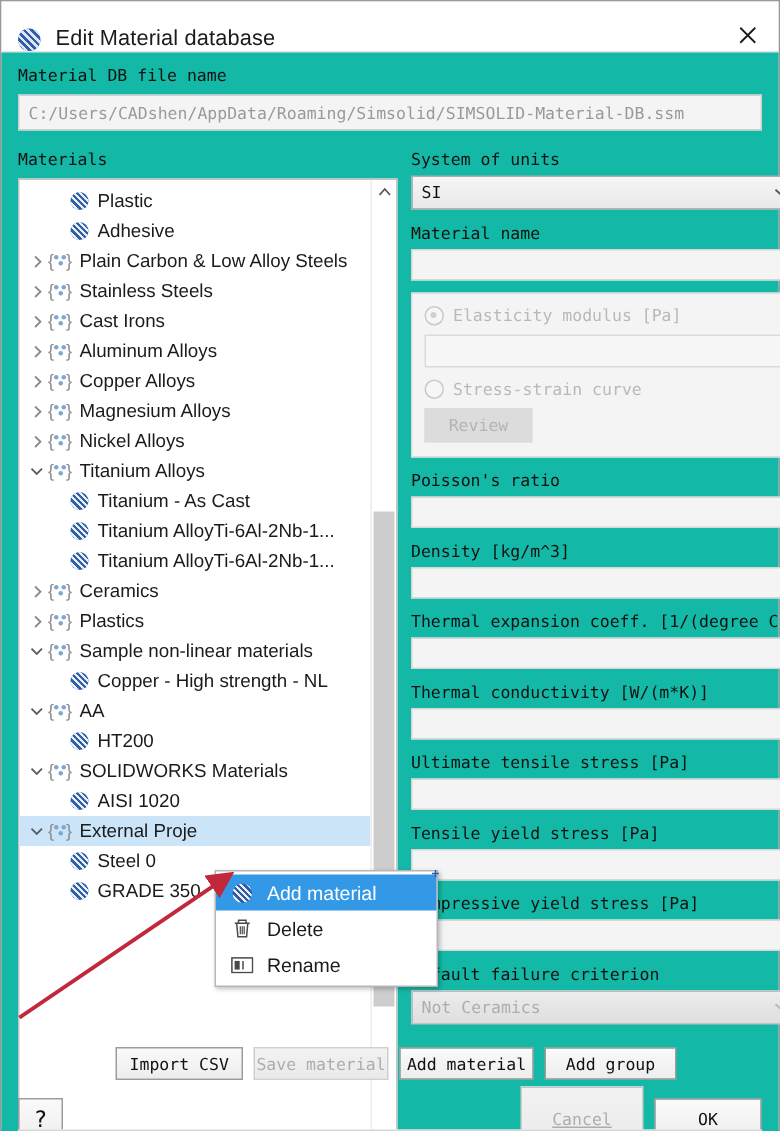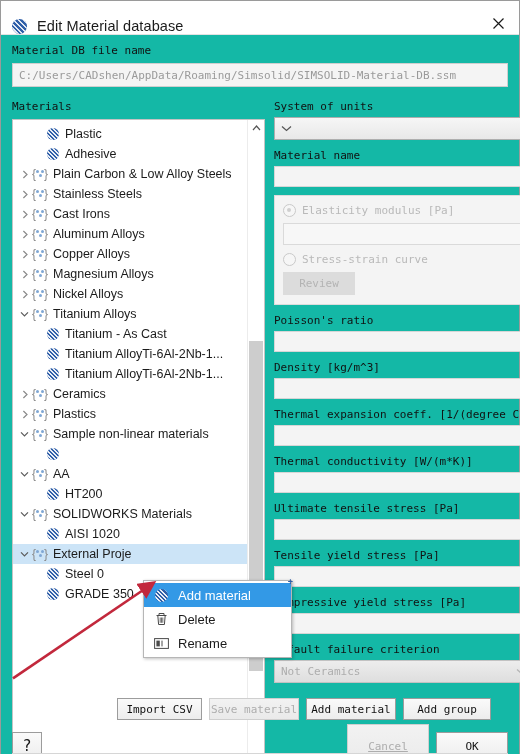--- a/index.html
+++ b/index.html
@@ -221,21 +221,21 @@
   .rfield{
     box-sizing:border-box;width:100%;height:21px;
     background:#f4f4f4;border:1px solid #d6d6d6;
     margin-bottom:2px;
   }
   
   .btnrow{
     position:absolute;left:0;right:0;
     display:flex;align-items:center;
   }
-  .btnrow1{top:663px;padding-left:116px;}
+  .btnrow1{top:663px;padding-left:76px;}
   .btnrow2{top:689px;padding-left:11px;padding-right:11px;}
   .btn{
     height:22px;
     background:linear-gradient(#fafafa,#ededed);
     border:1px solid #9c9c9c;
     display:flex;align-items:center;justify-content:center;
     font-family:"DejaVu Sans Mono","Liberation Mono",monospace;
     font-size:11px;color:#111;
     margin-right:7px;
     box-sizing:border-box;
@@ -533,20 +533,21 @@
                     <i></i>
                     <i></i>
                     <i></i>
                   </span>
                 </span>
                 <span class="tlabel">Sample non-linear materials</span>
               </div>
               <div class="trow">
                 <span class="indent2"></span>
                 <span class="mat-icon"></span>
+                <span class="tlabel">Copper - High strength - NL</span>
               </div>
               <div class="trow">
                 <span class="twist">
                   <svg width="9" height="6" viewBox="0 0 9 6">
                     <path d="M1 1.4 L4.5 5 L8 1.4" stroke="#5c5c5c" stroke-width="1.2" fill="none"></path>
                   </svg>
                 </span>
                 <span class="grp-icon">
                   <span class="brace l">{</span>
                   <span class="brace r">}</span>
@@ -624,20 +625,21 @@
               <div class="vs-thumb"></div>
             </div>
           </div>
         </div>
       </div>
 
       <div class="col-right">
 
         <div class="rlabel">System of units</div>
         <div class="combo">
+          <span class="cv">SI</span>
           <span class="carrow">
             <svg width="11" height="7" viewBox="0 0 11 7">
                 <path d="M1 1.5 L5.5 5.5 L10 1.5" stroke="#555" stroke-width="1.2" fill="none"></path>
               </svg>
           </span>
         </div>
 
         <div class="rlabel gap">Material name</div>
         <div class="rfield"></div>
 

